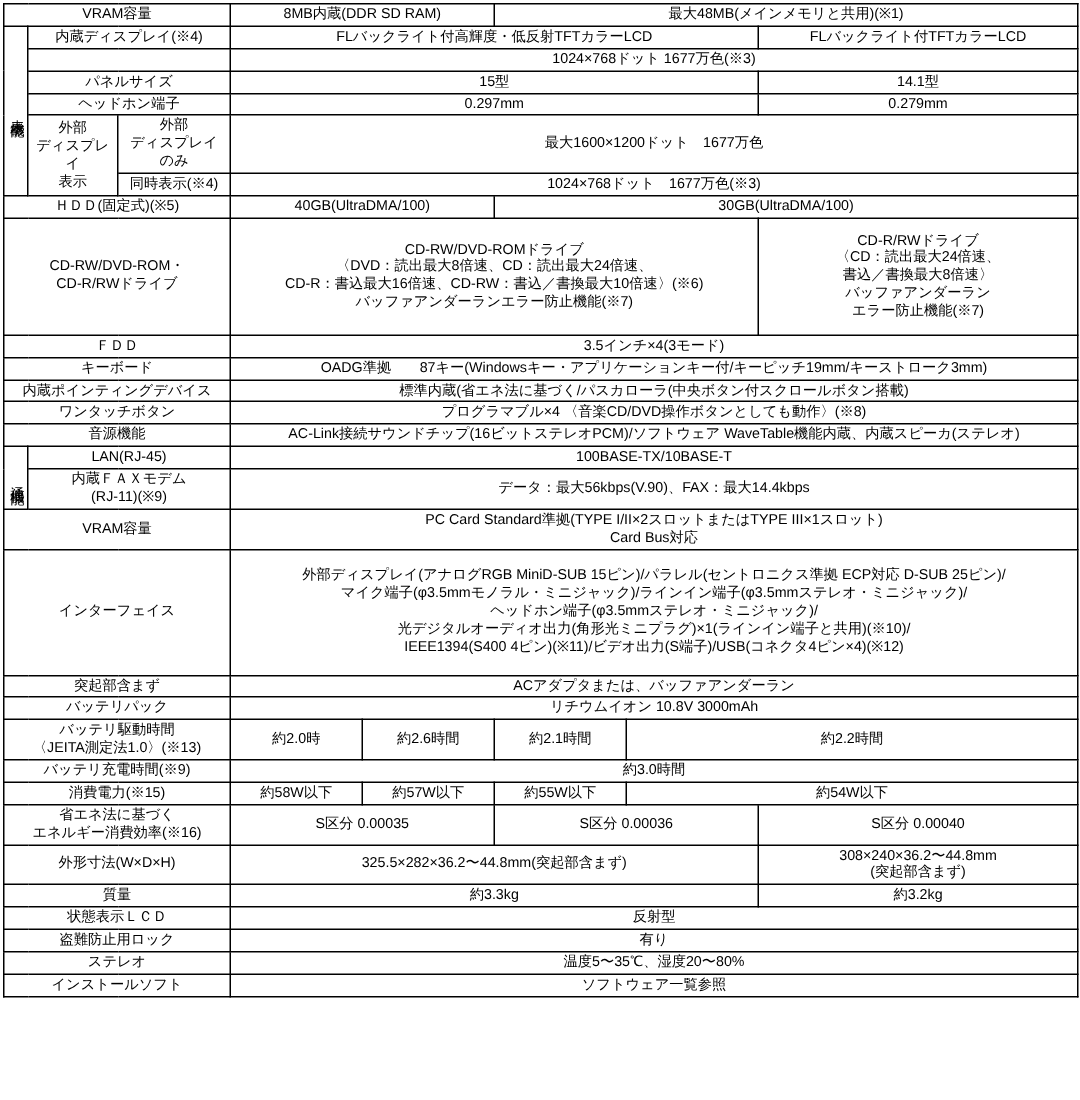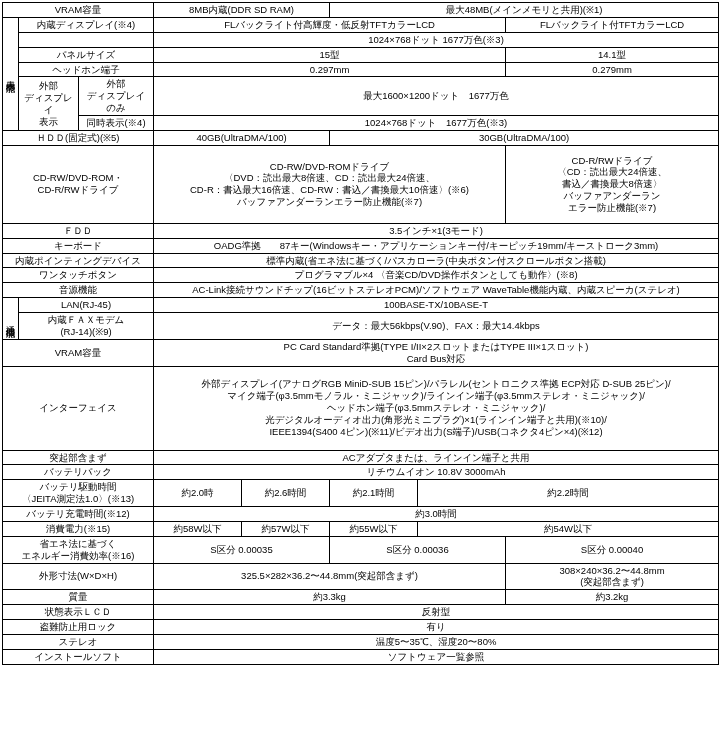--- a/index.html
+++ b/index.html
@@ -127,21 +127,21 @@
 バッファアンダーランエラー防止機能(※7)</td>
     <td class="multiline" colspan="2">CD-R/RWドライブ
 〈CD：読出最大24倍速、
 書込／書換最大8倍速〉
 バッファアンダーラン
 エラー防止機能(※7)</td>
   </tr>
 
   <tr>
     <td class="rowlabel" colspan="3">ＦＤＤ</td>
-    <td colspan="6">3.5インチ×1(3モード)</td>
+    <td colspan="6">3.5インチ×4(3モード)</td>
   </tr>
 
   <tr>
     <td class="rowlabel" colspan="3">キーボード</td>
     <td colspan="6">OADG準拠　　87キー(Windowsキー・アプリケーションキー付/キーピッチ19mm/キーストローク3mm)</td>
   </tr>
 
   <tr>
     <td class="rowlabel" colspan="3">内蔵ポインティングデバイス</td>
     <td colspan="6">標準内蔵(省エネ法に基づく/パスカローラ(中央ボタン付スクロールボタン搭載)</td>
@@ -157,60 +157,60 @@
     <td colspan="6">AC-Link接続サウンドチップ(16ビットステレオPCM)/ソフトウェア WaveTable機能内蔵、内蔵スピーカ(ステレオ)</td>
   </tr>
 
   <tr>
     <td class="vhead" rowspan="2"><span class="vtext">通信機能</span></td>
     <td class="rowlabel" colspan="2">LAN(RJ-45)</td>
     <td colspan="6">100BASE-TX/10BASE-T</td>
   </tr>
   <tr>
     <td class="rowlabel multiline" colspan="2">内蔵ＦＡＸモデム
-(RJ-14)(※9)</td>
+(RJ-11)(※9)</td>
     <td colspan="6">データ：最大56kbps(V.90)、FAX：最大14.4kbps</td>
   </tr>
 
   <tr>
     <td class="rowlabel" colspan="3">VRAM容量</td>
     <td class="multiline" colspan="6">PC Card Standard準拠(TYPE I/II×2スロットまたはTYPE III×1スロット)
 Card Bus対応</td>
   </tr>
 
   <tr>
     <td class="rowlabel" colspan="3" style="height:84px">インターフェイス</td>
     <td class="multiline" colspan="6">外部ディスプレイ(アナログRGB MiniD-SUB 15ピン)/パラレル(セントロニクス準拠 ECP対応 D-SUB 25ピン)/
 マイク端子(φ3.5mmモノラル・ミニジャック)/ラインイン端子(φ3.5mmステレオ・ミニジャック)/
 ヘッドホン端子(φ3.5mmステレオ・ミニジャック)/
 光デジタルオーディオ出力(角形光ミニプラグ)×1(ラインイン端子と共用)(※10)/
 IEEE1394(S400 4ピン)(※11)/ビデオ出力(S端子)/USB(コネクタ4ピン×4)(※12)</td>
   </tr>
 
   <tr>
     <td class="rowlabel" colspan="3">突起部含まず</td>
-    <td colspan="6">ACアダプタまたは、ラインイン端子と共用</td>
+    <td colspan="6">ACアダプタまたは、バッファアンダーラン</td>
   </tr>
 
   <tr>
     <td class="rowlabel" colspan="3">バッテリパック</td>
     <td colspan="6">リチウムイオン 10.8V 3000mAh</td>
   </tr>
 
   <tr>
     <td class="rowlabel multiline" colspan="3">バッテリ駆動時間
 〈JEITA測定法1.0〉(※13)</td>
     <td>約2.0時</td>
     <td>約2.6時間</td>
     <td>約2.1時間</td>
     <td colspan="3">約2.2時間</td>
   </tr>
 
   <tr>
-    <td class="rowlabel" colspan="3">バッテリ充電時間(※12)</td>
+    <td class="rowlabel" colspan="3">バッテリ充電時間(※9)</td>
     <td colspan="6">約3.0時間</td>
   </tr>
 
   <tr>
     <td class="rowlabel" colspan="3">消費電力(※15)</td>
     <td>約58W以下</td>
     <td>約57W以下</td>
     <td>約55W以下</td>
     <td colspan="3">約54W以下</td>
   </tr>

